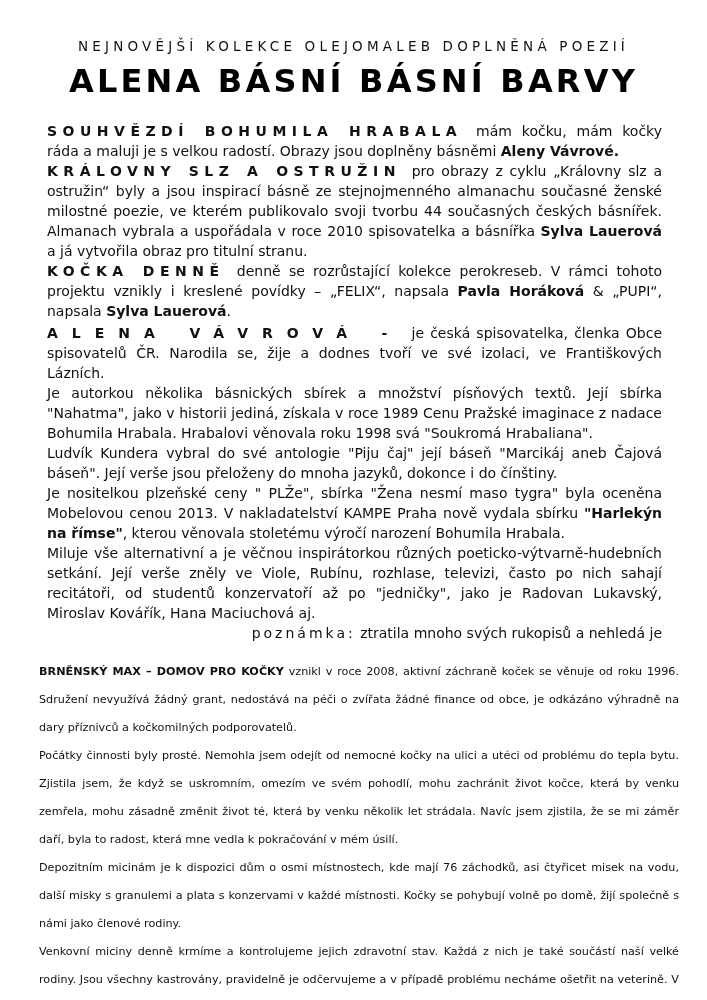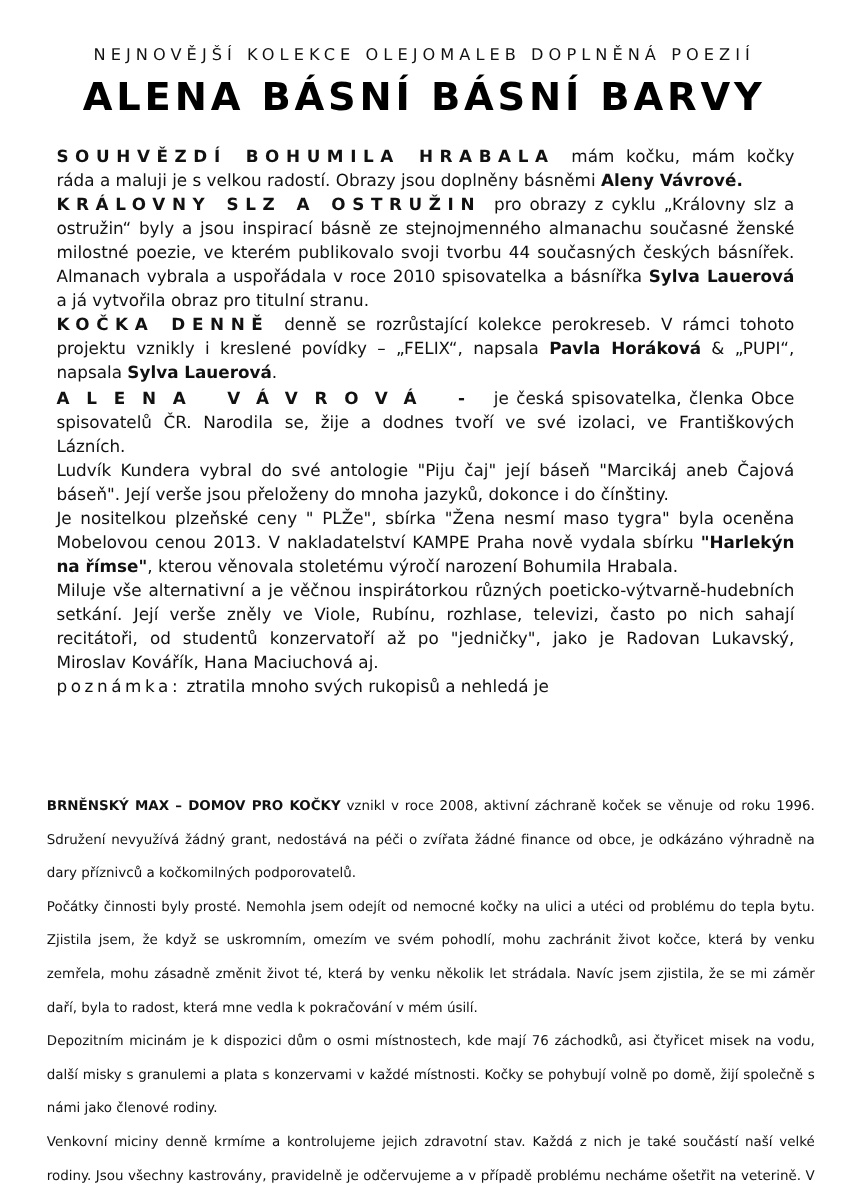--- a/index.html
+++ b/index.html
@@ -8,21 +8,21 @@
   .subtitle { position:absolute; top:38px; left:0; width:707px; text-align:center;
               font-size:13.5px; letter-spacing:4.2px; color:#111; }
   .title { position:absolute; top:62px; left:0; width:707px; text-align:center;
            font-size:32px; font-weight:bold; letter-spacing:3.2px; color:#000; }
   .block { position:absolute; left:47px; width:615px; font-size:14px; line-height:20px;
            text-align:justify; }
   .block p { margin:0; }
   .spaced { font-weight:bold; letter-spacing:5.5px; margin-right:4px; }
   .spaced-wide { font-weight:bold; letter-spacing:14px; margin-right:4px; }
   .b { font-weight:bold; }
-  .note { text-align:left; }
+  .note { text-align:right; }
   .note-label { letter-spacing:3px; }
   .block2 { position:absolute; left:39px; width:640px; font-size:11.2px; line-height:28px;
             text-align:justify; }
   .block2 p { margin:0; }
   .signature-row { display:flex; justify-content:center; }
   .signature { margin-right:10px;padding-left:16px; }
 </style>
 </head>
 <body>
 
@@ -30,20 +30,21 @@
 <div class="title">ALENA BÁSNÍ BÁSNÍ BARVY</div>
 
 <div class="block" style="top:121px;">
   <p><span class="spaced">SOUHVĚZDÍ BOHUMILA HRABALA</span><span> mám kočku, mám kočky ráda a maluji je s velkou radostí. Obrazy jsou doplněny básněmi </span><span class="b">Aleny Vávrové.</span></p>
   <p><span class="spaced">KRÁLOVNY SLZ A OSTRUŽIN</span><span> pro obrazy z cyklu „Královny slz a ostružin“ byly a jsou inspirací básně ze stejnojmenného almanachu současné ženské milostné poezie, ve kterém publikovalo svoji tvorbu 44 současných českých básnířek. Almanach vybrala a uspořádala v roce 2010 spisovatelka a básnířka </span><span class="b">Sylva Lauerová</span><span> a já vytvořila obraz pro titulní stranu.</span></p>
   <p><span class="spaced">KOČKA DENNĚ</span><span> denně se rozrůstající kolekce perokreseb. V rámci tohoto projektu vznikly i kreslené povídky – „FELIX“, napsala </span><span class="b">Pavla Horáková</span><span> &amp; „PUPI“, napsala </span><span class="b">Sylva Lauerová</span><span>.</span></p>
 </div>
 
 <div class="block" style="top:323px;">
   <p><span class="spaced-wide">ALENA VÁVROVÁ -</span><span> je česká spisovatelka, členka Obce spisovatelů ČR. Narodila se, žije a dodnes tvoří ve své izolaci, ve Františkových Lázních.</span></p>
+  <p>Je autorkou několika básnických sbírek a množství písňových textů. Její sbírka "Nahatma", jako v historii jediná, získala v roce 1989 Cenu Pražské imaginace z nadace Bohumila Hrabala. Hrabalovi věnovala roku 1998 svá "Soukromá Hrabaliana".</p>
   <p>Ludvík Kundera vybral do své antologie "Piju čaj" její báseň "Marcikáj aneb Čajová báseň". Její verše jsou přeloženy do mnoha jazyků, dokonce i do čínštiny.</p>
   <p><span>Je nositelkou plzeňské ceny " PLŽe", sbírka "Žena nesmí maso tygra" byla oceněna Mobelovou cenou 2013. V nakladatelství KAMPE Praha nově vydala sbírku </span><span class="b">"Harlekýn na římse"</span><span>, kterou věnovala stoletému výročí narození Bohumila Hrabala.</span></p>
   <p>Miluje vše alternativní a je věčnou inspirátorkou různých poeticko-výtvarně-hudebních setkání. Její verše zněly ve Viole, Rubínu, rozhlase, televizi, často po nich sahají recitátoři, od studentů konzervatoří až po "jedničky", jako je Radovan Lukavský, Miroslav Kovářík, Hana Maciuchová aj.</p>
   <p class="note"><span class="note-label">poznámka:</span><span> ztratila mnoho svých rukopisů a nehledá je</span></p>
 </div>
 
 <div class="block2" style="top:658px;">
   <p><span class="b">BRNĚNSKÝ MAX – DOMOV PRO KOČKY</span><span> vznikl v roce 2008, aktivní záchraně koček se věnuje od roku 1996. Sdružení nevyužívá žádný grant, nedostává na péči o zvířata žádné finance od obce, je odkázáno výhradně na dary příznivců a kočkomilných podporovatelů.</span></p>
   <p>Počátky činnosti byly prosté. Nemohla jsem odejít od nemocné kočky na ulici a utéci od problému do tepla bytu. Zjistila jsem, že když se uskromním, omezím ve svém pohodlí, mohu zachránit život kočce, která by venku zemřela, mohu zásadně změnit život té, která by venku několik let strádala. Navíc jsem zjistila, že se mi záměr daří, byla to radost, která mne vedla k pokračování v mém úsilí.</p>
   <p>Depozitním micinám je k dispozici dům o osmi místnostech, kde mají 76 záchodků, asi čtyřicet misek na vodu, další misky s granulemi a plata s konzervami v každé místnosti. Kočky se pohybují volně po domě, žijí společně s námi jako členové rodiny.</p>

